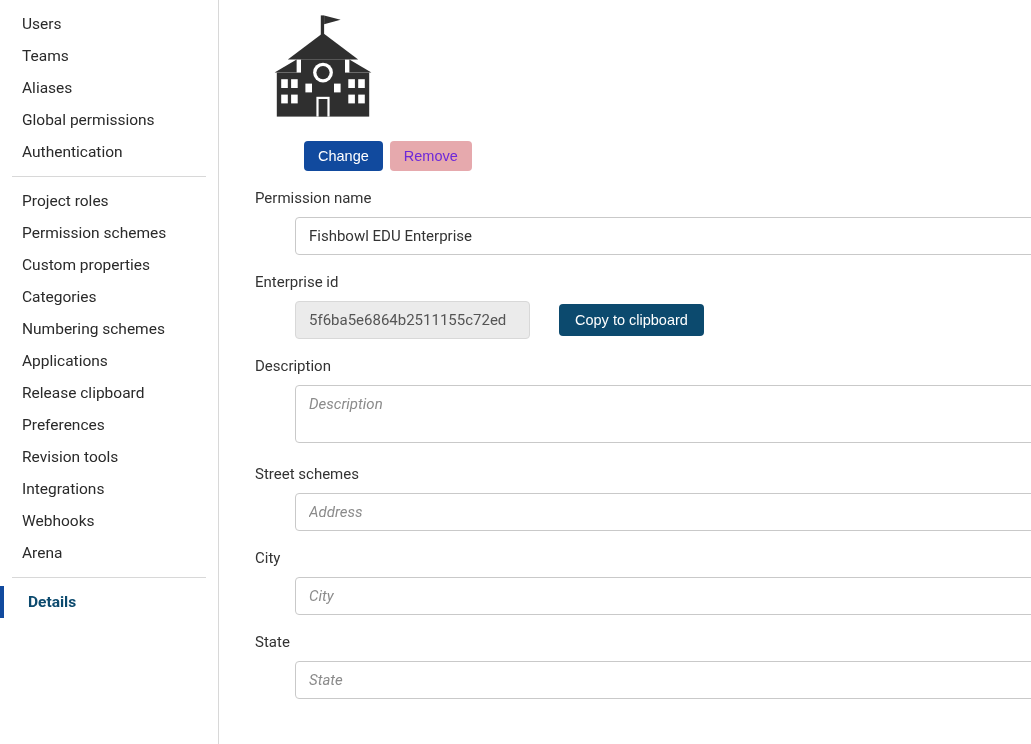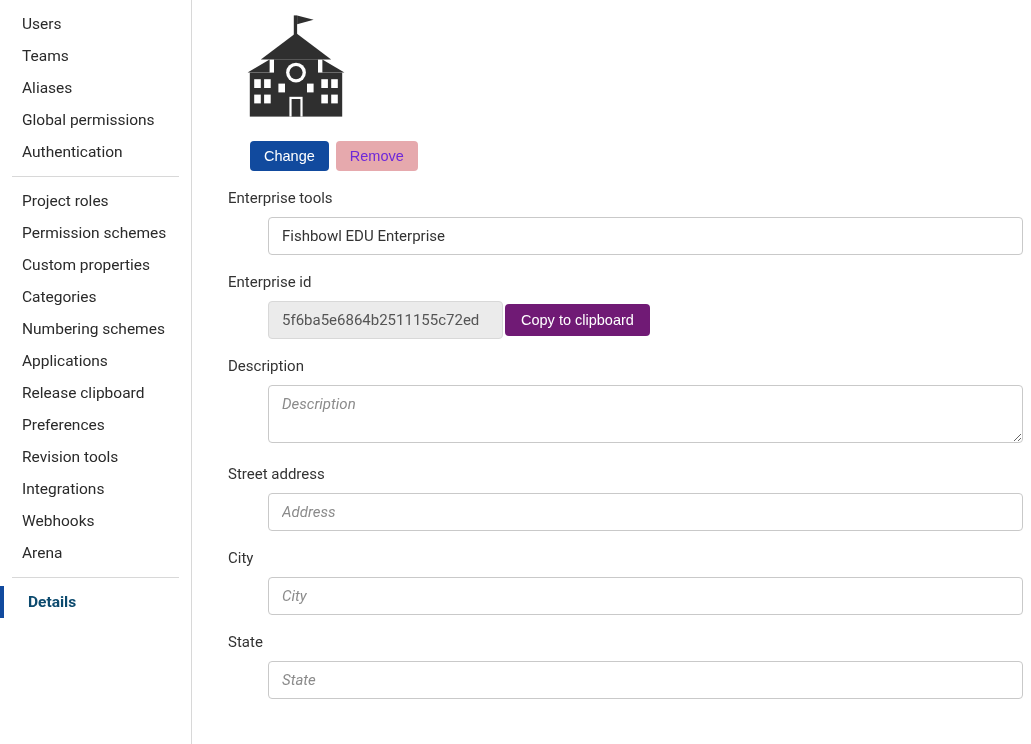--- a/index.html
+++ b/index.html
@@ -11,21 +11,21 @@
       font-family: -apple-system, BlinkMacSystemFont, "Segoe UI", Roboto, "Helvetica Neue", Arial, sans-serif;
       font-size: 15px;
       color: #333;
       display: flex;
       width: 1031px;
       height: 744px;
       overflow: hidden;
       background: #fff;
     }
     .sidebar {
-      width: 192px;
+      width: 219px;
       border-right: 1px solid #d8d8d8;
       padding-top: 8px;
       overflow-y: auto;
     }
     .sidebar ul {
       list-style: none;
     }
     .sidebar-item {
       padding: 7px 10px 7px 22px;
       color: #2a2a2a;
@@ -75,20 +75,21 @@
     .btn {
       border: none;
       border-radius: 4px;
       padding: 7px 14px;
       font-size: 14.5px;
       cursor: pointer;
       color: #fff;
     }
     .btn-primary {
       background: #114a9e;
+      margin-left: 27px;
     }
     .btn-remove {
       background: #e6a9ad;
       color: #6d28d9;
     }
     .form-group {
       margin-bottom: 18px;
     }
     .form-label {
       display: block;
@@ -124,21 +125,21 @@
     }
     .form-readonly {
       width: auto;
       flex: 0 0 auto;
       background: #ebebeb;
       color: #555;
       border: 1px solid #d8d8d8;
       min-width: 235px;
     }
     .btn-copy {
-      background: #701a75;
+      background: #0c4a6e;
       padding: 8px 16px;
     }
   </style>
 </head>
 <body>
 
 <nav class="sidebar">
   <ul>
     <li class="sidebar-item"><span>Users</span></li>
     <li class="sidebar-item"><span>Teams</span></li>
@@ -209,39 +210,39 @@
         </svg>
       </span>
     </div>
     <div class="logo-actions">
       <button class="btn btn-primary">Change</button>
       <button class="btn btn-remove">Remove</button>
     </div>
   </div>
 
   <div class="form-group">
-    <label class="form-label">Enterprise tools</label>
+    <label class="form-label">Permission name</label>
     <input class="form-input" type="text" value="Fishbowl EDU Enterprise" style="">
   </div>
 
   <div class="form-group">
     <label class="form-label">Enterprise id</label>
     <div class="id-row">
       <div class="form-readonly">5f6ba5e6864b2511155c72ed</div>
       <button class="btn btn-primary btn-copy">Copy to clipboard</button>
     </div>
   </div>
 
   <div class="form-group">
     <label class="form-label">Description</label>
     <textarea class="form-textarea" placeholder="Description" style=""></textarea>
   </div>
 
   <div class="form-group">
-    <label class="form-label">Street address</label>
+    <label class="form-label">Street schemes</label>
     <input class="form-input" type="text" placeholder="Address" style="">
   </div>
 
   <div class="form-group">
     <label class="form-label">City</label>
     <input class="form-input" type="text" placeholder="City" style="">
   </div>
 
   <div class="form-group">
     <label class="form-label">State</label>

